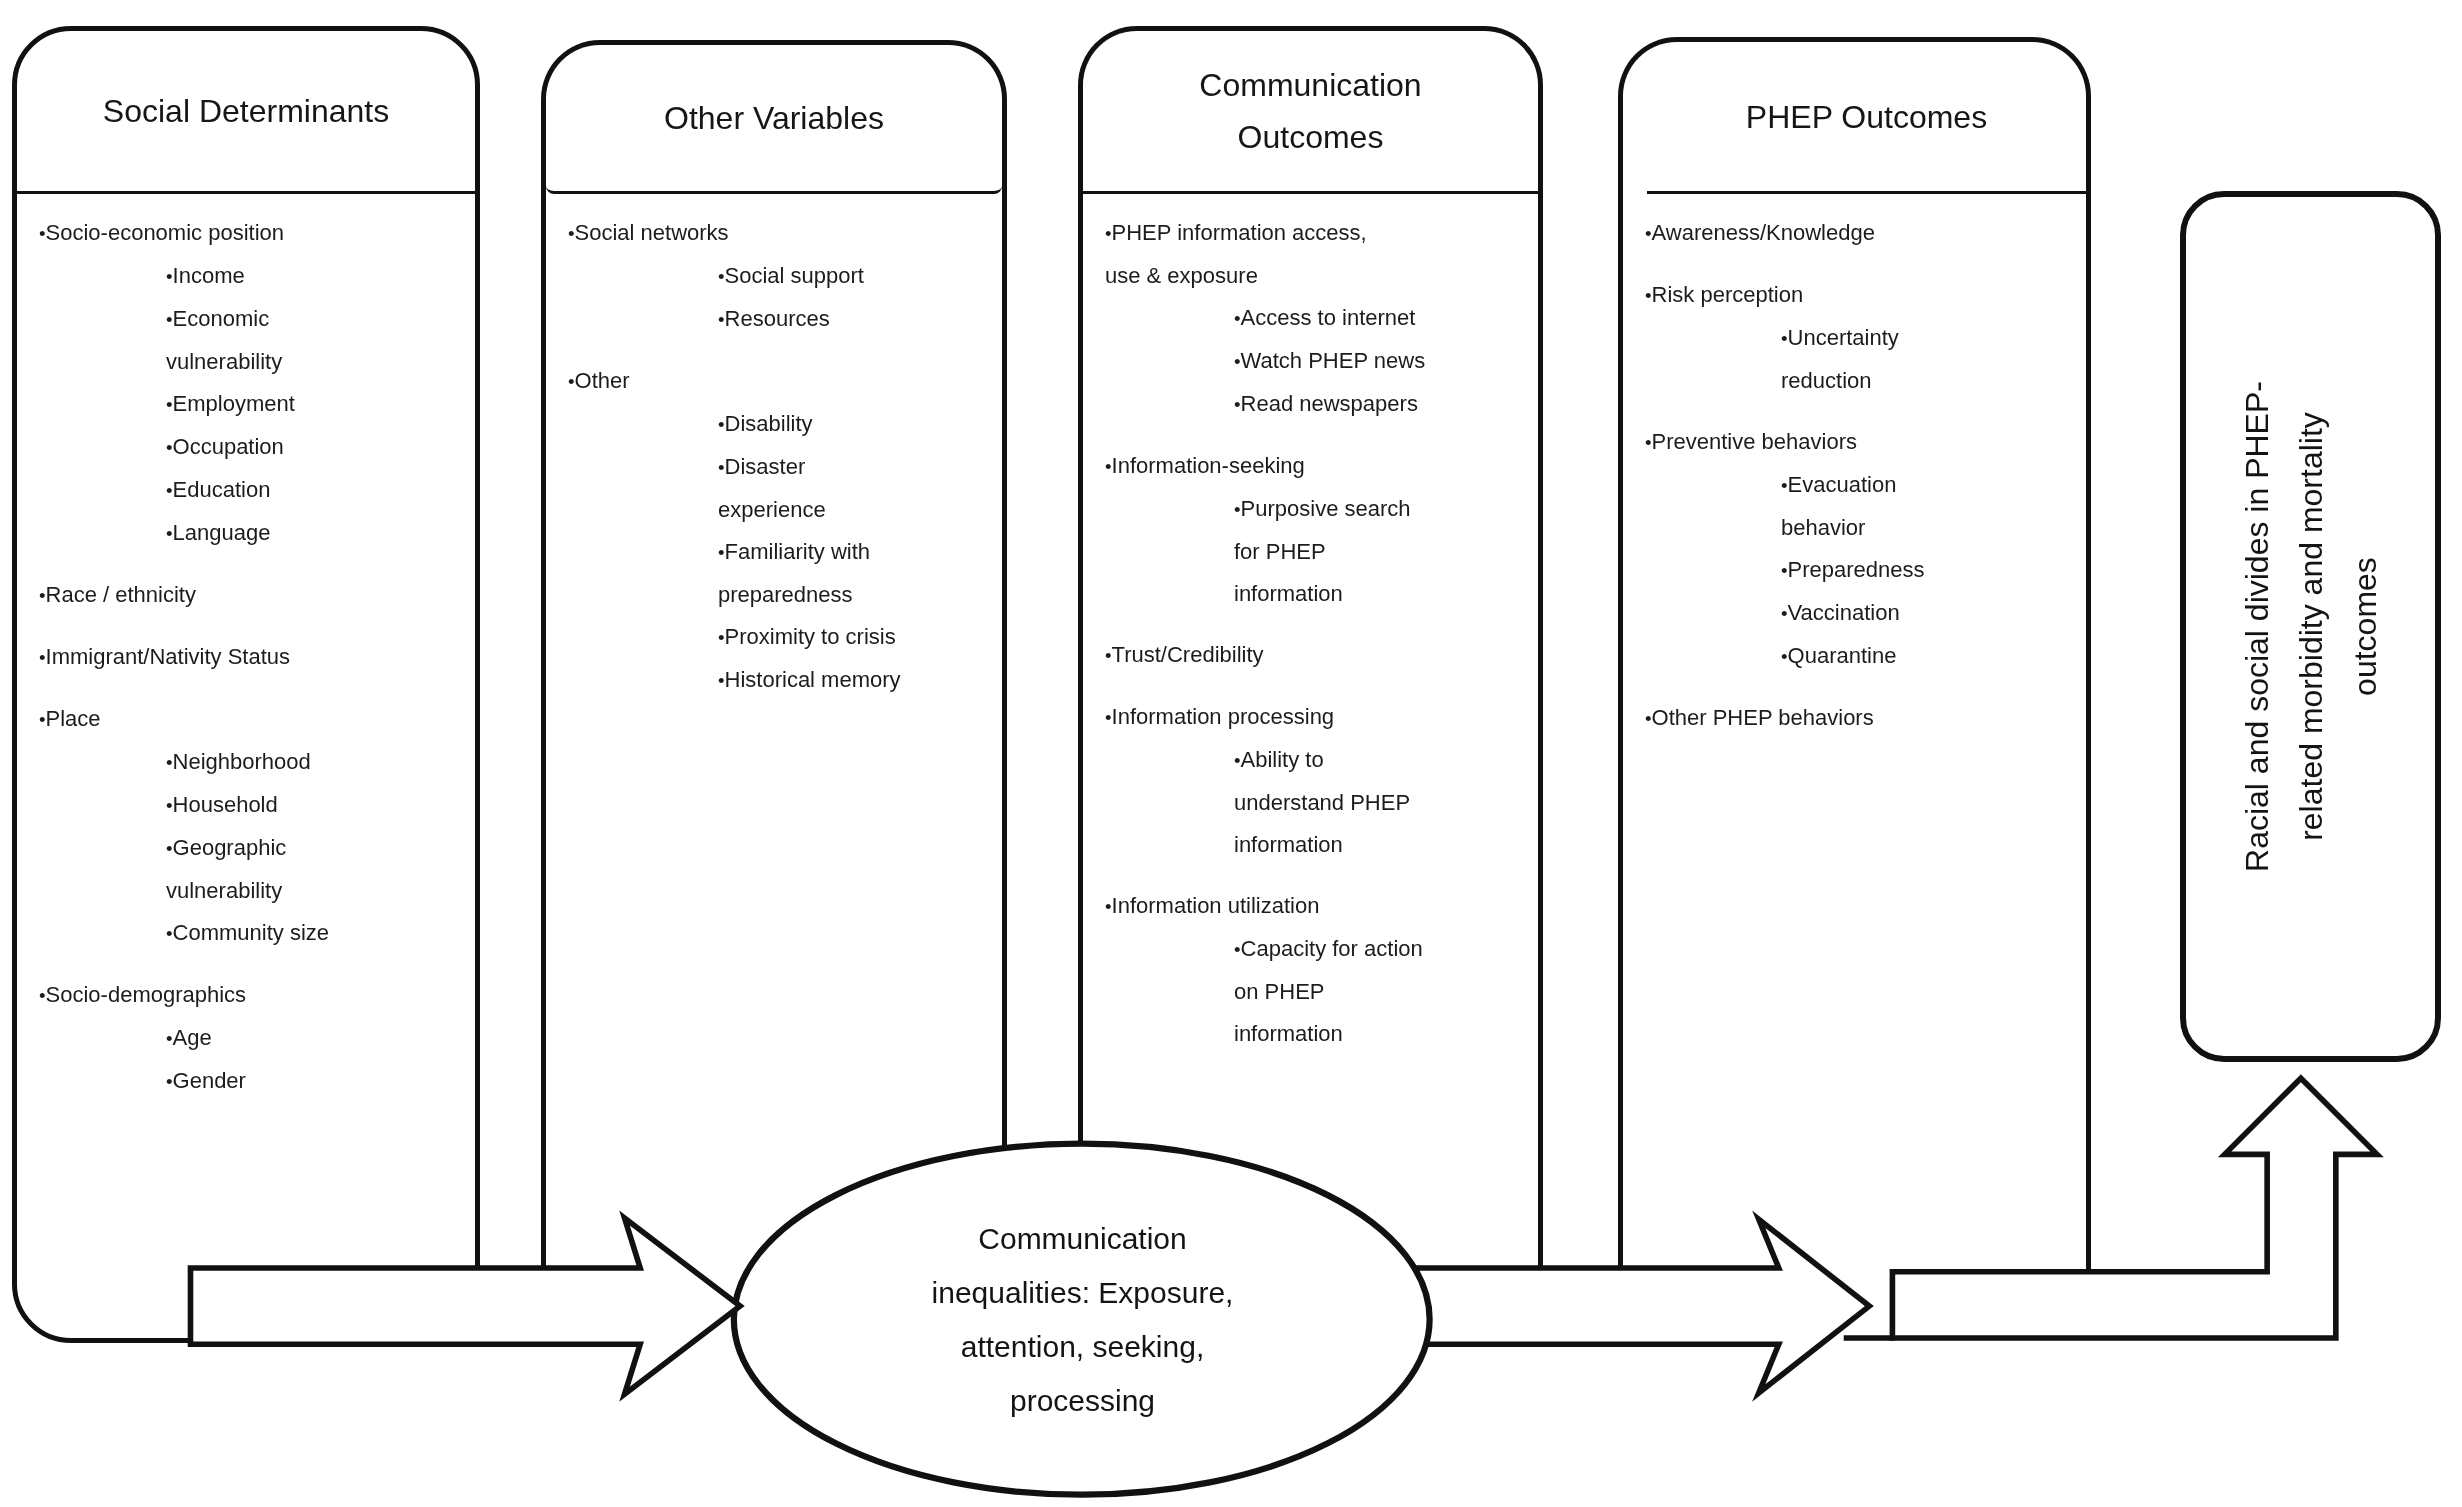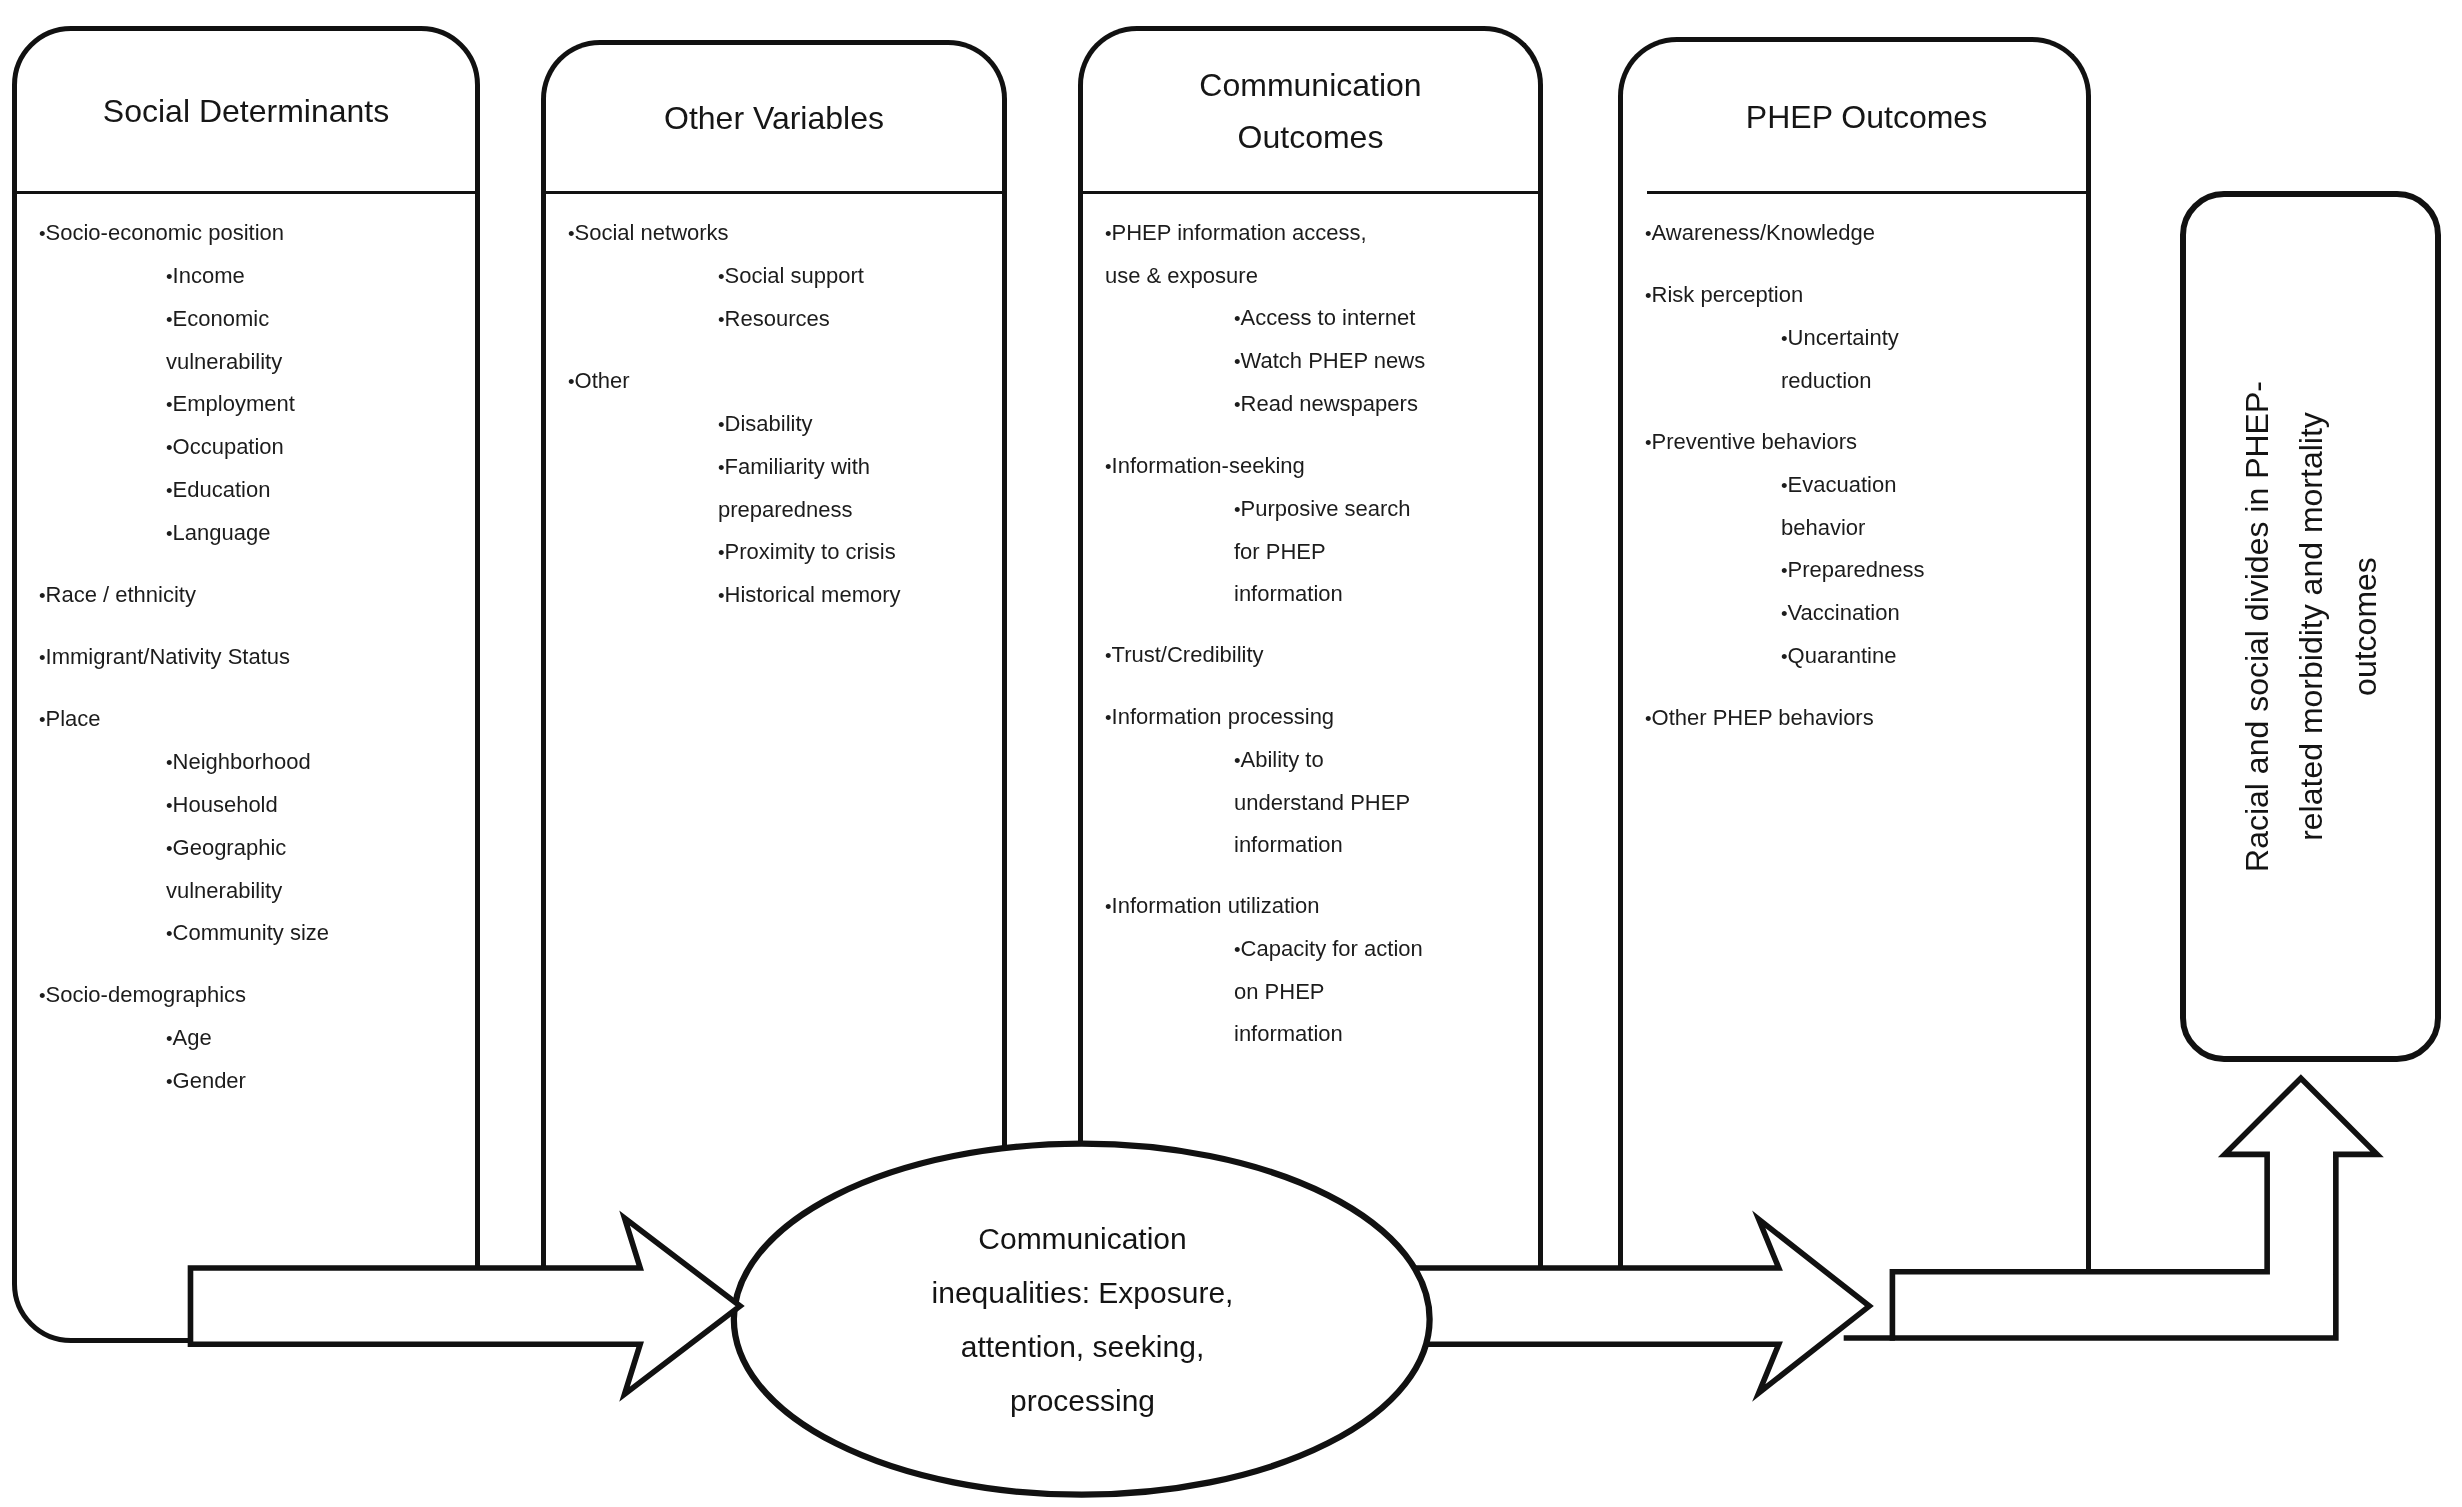--- a/index.html
+++ b/index.html
@@ -38,21 +38,21 @@
   .col-header{
     display:flex;align-items:center;justify-content:center;
     border-bottom:3.1px solid var(--ink);
     text-align:center;
     font-size:32px;
     line-height:52px;
     white-space:pre;
     color:#161616;
   }
   #col1 .col-header{height:160px;}
-  #col2 .col-header{height:146px;}
+  #col2 .col-header{height:146px;border-radius:8px;}
   #col3 .col-header{height:160px;}
   #col4 .col-header{height:149px;margin-left:24px;}
 
   .col-list{
     padding:17.5px 6.2px 0 17px;
     font-size:22px;
     line-height:42px;
   }
   .item{white-space:pre;}
   .item .bullet{font-size:0.85em;}
@@ -133,20 +133,22 @@
   </div>
 
   <div class="col open-bottom" id="col2">
     <div class="col-header">Other Variables</div>
     <div class="col-list">
         <div class="item lvl1"><span class="bullet">•</span><span class="txt">Social networks</span></div>
         <div class="item lvl2"><span class="bullet">•</span><span class="txt">Social support</span></div>
         <div class="item lvl2"><span class="bullet">•</span><span class="txt">Resources</span></div>
         <div class="item lvl1 gap"><span class="bullet">•</span><span class="txt">Other</span></div>
         <div class="item lvl2"><span class="bullet">•</span><span class="txt">Disability</span></div>
+        <div class="item lvl2"><span class="bullet">•</span><span class="txt">Disaster
+experience</span></div>
         <div class="item lvl2"><span class="bullet">•</span><span class="txt">Familiarity with
 preparedness</span></div>
         <div class="item lvl2"><span class="bullet">•</span><span class="txt">Proximity to crisis</span></div>
         <div class="item lvl2"><span class="bullet">•</span><span class="txt">Historical memory</span></div>
       </div>
   </div>
 
   <div class="col open-bottom" id="col3">
     <div class="col-header">Communication
 Outcomes</div>

